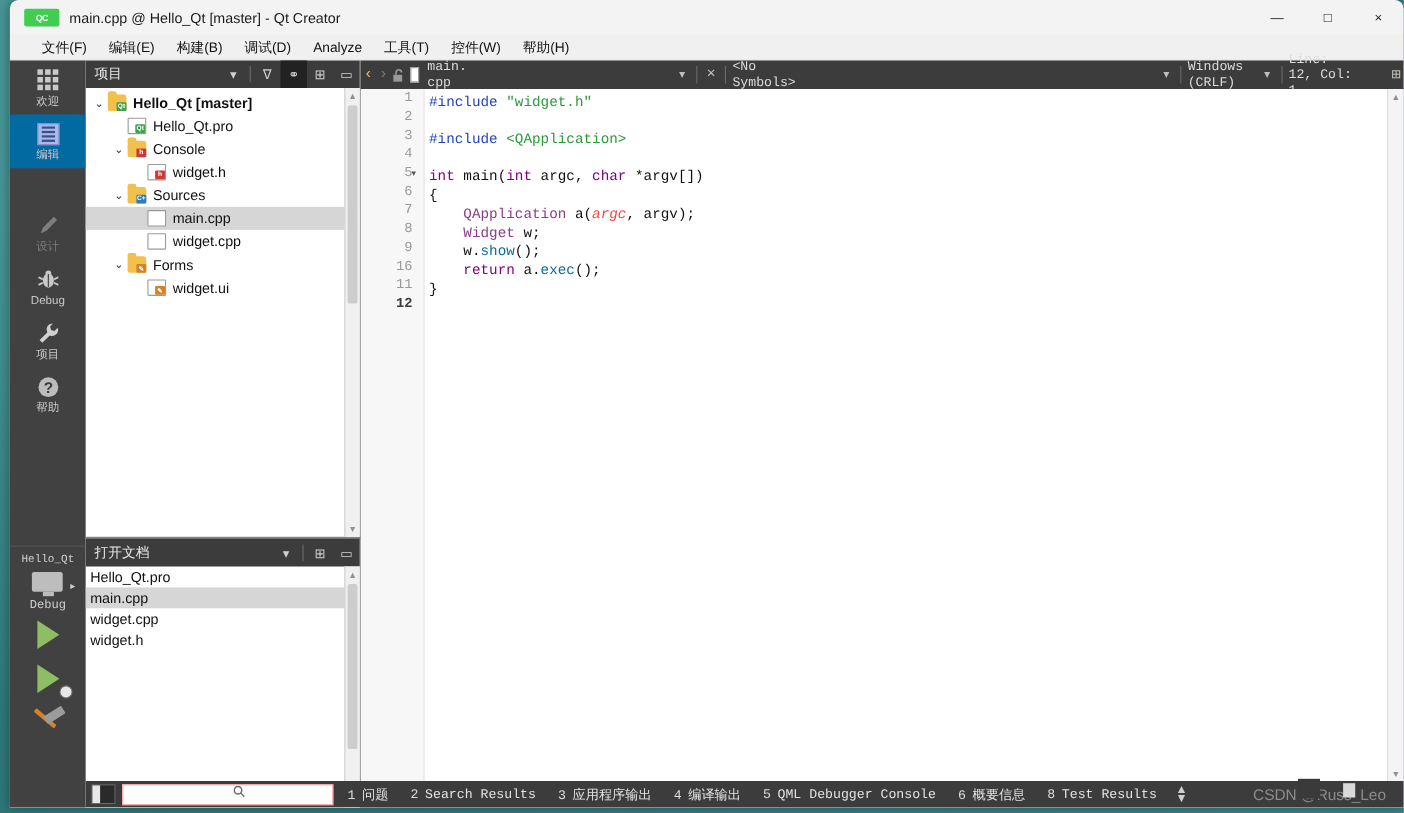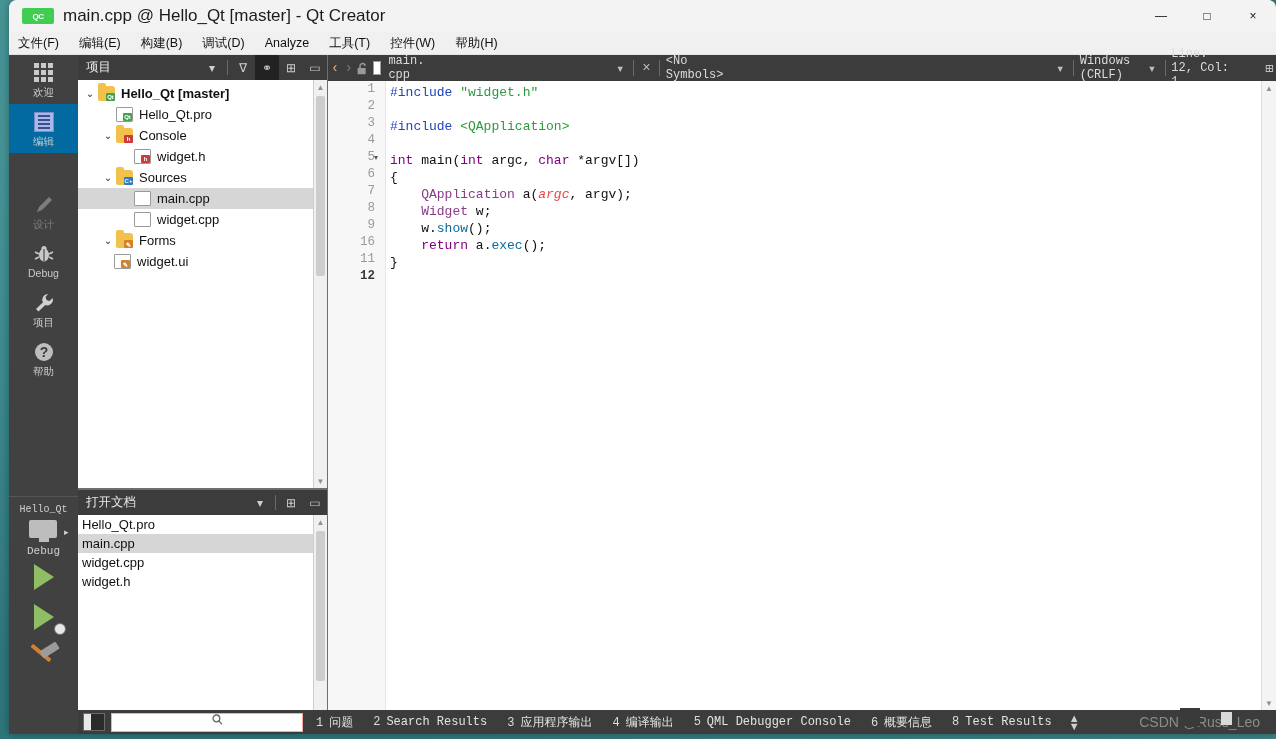--- a/index.html
+++ b/index.html
@@ -36,32 +36,32 @@
     border-top-left-radius: 8px; border-top-right-radius: 8px;
     display: flex; align-items: center;
   }
   #qt-logo {
     width: 32px; height: 16px; margin-left: 13px; margin-right: 9px;
     background: #41cd52; border-radius: 2px;
     display:flex; align-items:center; justify-content:center;
     font-size: 8px; font-weight: bold; color:#fff; letter-spacing:-0.5px;
     font-family:"Liberation Sans", sans-serif;
   }
-  #title-text { font-size: 17px; color: #1b1b1b; }
+  #title-text { font-size: 13px; color: #1b1b1b; }
   #win-buttons { margin-left: auto; display:flex; height:32px; }
   .win-btn {
     width: 46px; height: 32px; display:flex; align-items:center; justify-content:center;
     font-size: 12px; color: #202020; font-family:"Liberation Sans", sans-serif;
   }
 
   
   #menubar {
     position: absolute; left: 0; top: 32px; width: 1267px; height: 23px;
     background: #f0f0f0;
-    display: flex; align-items: center; padding-left: 0;
+    display: flex; align-items: center; padding-left: 20px;
     border-bottom: 1px solid #e3e3e3;
   }
   .menu-item {
     font-size: 12.5px; color: #111; padding: 3px 9px; margin-right: 2px;
     white-space: nowrap;
   }
 
   
   #modebar {
     position: absolute; left: 0; top: 55px; width: 69px; height: 679px;
@@ -426,21 +426,21 @@
           <span class="ico file"></span>
           <span class="tname">widget.cpp</span>
         </div>
         <div class="trow" style="padding-left: 22px;">
           <span class="twist">⌄</span>
           <span class="ico folder">
             <span class="tag" style="background:#d4812a">✎</span>
           </span>
           <span class="tname">Forms</span>
         </div>
-        <div class="trow" style="padding-left: 20px; text-align: center;">
+        <div class="trow" style="padding-left: 40px; text-align: center;">
           <span class="twist"></span>
           <span class="ico file">
             <span class="tag" style="background:#d4812a">✎</span>
           </span>
           <span class="tname">widget.ui</span>
         </div>
       </div>
     <div class="vscroll" style="top:25px;">
       <div class="arrow">▲</div>
       <div class="thumb" style="top:16px;height:180px;"></div>

